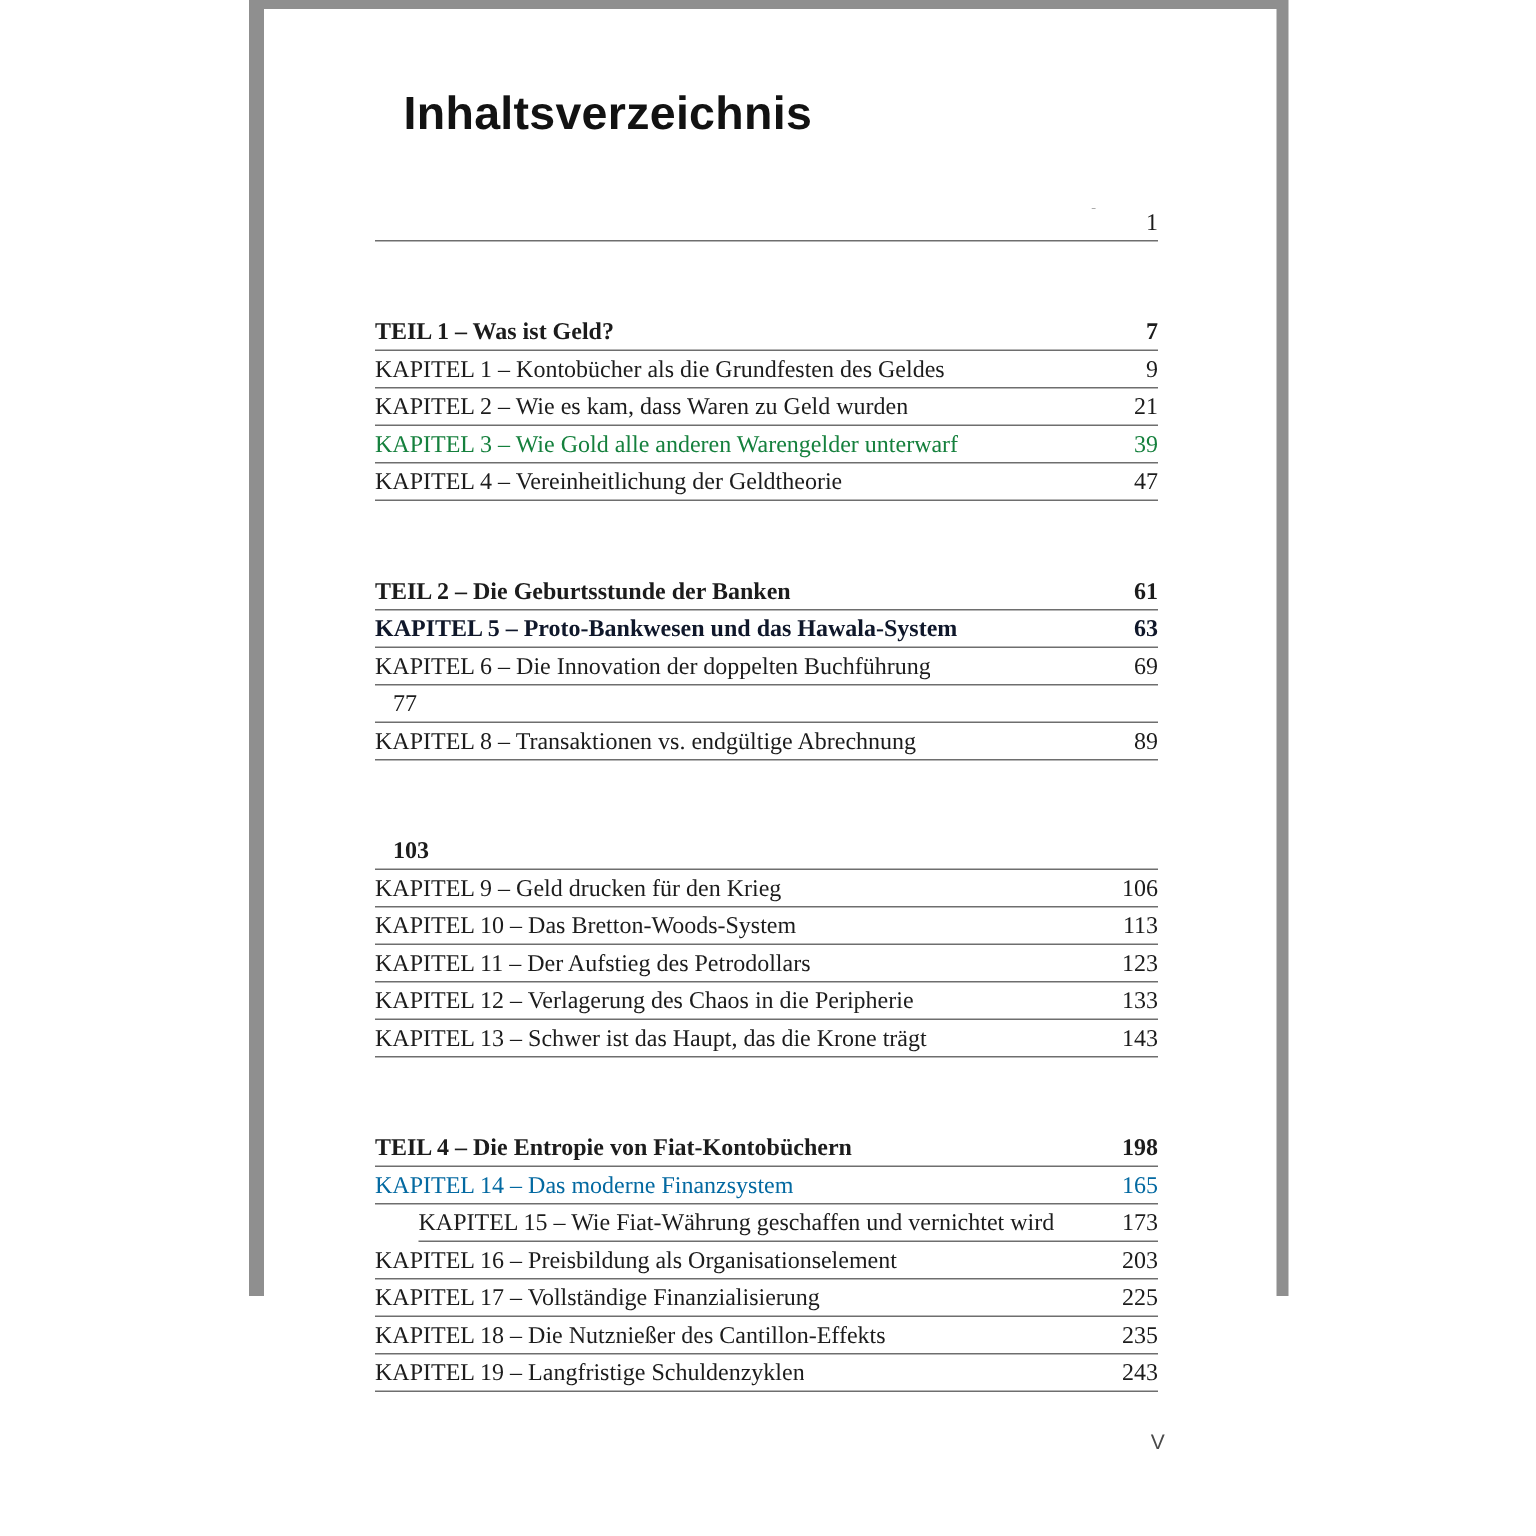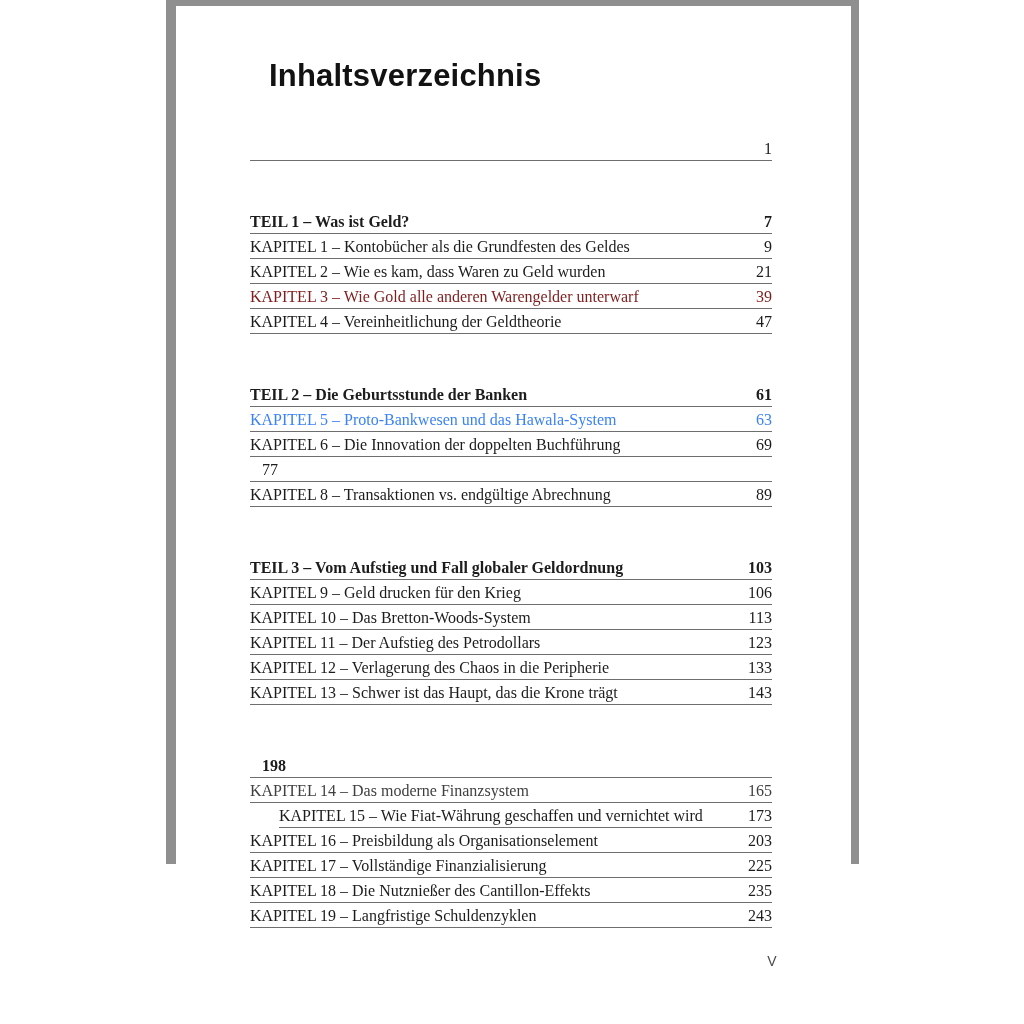--- a/index.html
+++ b/index.html
@@ -92,53 +92,52 @@
               <span class="pageno">7</span>
             </div>
             <div class="row" style="border-bottom-color: rgb(110, 110, 110); color: rgb(28, 28, 28); align-items: flex-end;">
               <span class="label">KAPITEL 1 – Kontobücher als die Grundfesten des Geldes</span>
               <span class="pageno">9</span>
             </div>
             <div class="row" style="border-bottom-color: rgb(110, 110, 110); color: rgb(28, 28, 28); gap: 32px;">
               <span class="label">KAPITEL 2 – Wie es kam, dass Waren zu Geld wurden</span>
               <span class="pageno">21</span>
             </div>
-            <div class="row" style="border-bottom-color: rgb(110, 110, 110); color: #7f1d1d;">
+            <div class="row" style="border-bottom-color: rgb(110, 110, 110); color: #15803d;">
               <span class="label">KAPITEL 3 – Wie Gold alle anderen Warengelder unterwarf</span>
               <span class="pageno">39</span>
             </div>
             <div class="row" style="border-bottom-color: rgb(110, 110, 110); color: rgb(28, 28, 28);">
               <span class="label">KAPITEL 4 – Vereinheitlichung der Geldtheorie</span>
               <span class="pageno">47</span>
             </div>
           </div>
           <div class="section">
             <div class="row heading" style="border-bottom-color: rgb(110, 110, 110); color: rgb(28, 28, 28);">
               <span class="label">TEIL 2 – Die Geburtsstunde der Banken</span>
               <span class="pageno">61</span>
             </div>
-            <div class="row" style="border-bottom-color: rgb(110, 110, 110); color: #3b82f6;">
+            <div class="row" style="border-bottom-color: rgb(110, 110, 110); color: #0f172a; font-weight: bold;">
               <span class="label">KAPITEL 5 – Proto-Bankwesen und das Hawala-System</span>
               <span class="pageno">63</span>
             </div>
             <div class="row" style="border-bottom-color: rgb(110, 110, 110); color: rgb(28, 28, 28); text-align: right;">
               <span class="label">KAPITEL 6 – Die Innovation der doppelten Buchführung</span>
               <span class="pageno">69</span>
             </div>
             <div class="row" style="border-bottom-color: rgb(110, 110, 110); color: rgb(28, 28, 28);">
               <span class="pageno">77</span>
             </div>
             <div class="row" style="border-bottom-color: rgb(110, 110, 110); color: rgb(28, 28, 28);">
               <span class="label">KAPITEL 8 – Transaktionen vs. endgültige Abrechnung</span>
               <span class="pageno">89</span>
             </div>
           </div>
           <div class="section">
             <div class="row heading" style="border-bottom-color: rgb(110, 110, 110); color: rgb(28, 28, 28);">
-              <span class="label">TEIL 3 – Vom Aufstieg und Fall globaler Geldordnung</span>
               <span class="pageno">103</span>
             </div>
             <div class="row" style="border-bottom-color: rgb(110, 110, 110); color: rgb(28, 28, 28);">
               <span class="label">KAPITEL 9 – Geld drucken für den Krieg</span>
               <span class="pageno">106</span>
             </div>
             <div class="row" style="border-bottom-color: rgb(110, 110, 110); color: rgb(28, 28, 28);">
               <span class="label">KAPITEL 10 – Das Bretton-Woods-System</span>
               <span class="pageno">113</span>
             </div>
@@ -150,23 +149,24 @@
               <span class="label">KAPITEL 12 – Verlagerung des Chaos in die Peripherie</span>
               <span class="pageno">133</span>
             </div>
             <div class="row" style="border-bottom-color: rgb(110, 110, 110); color: rgb(28, 28, 28);">
               <span class="label">KAPITEL 13 – Schwer ist das Haupt, das die Krone trägt</span>
               <span class="pageno">143</span>
             </div>
           </div>
           <div class="section">
             <div class="row heading" style="border-bottom-color: rgb(110, 110, 110); color: rgb(28, 28, 28);">
+              <span class="label">TEIL 4 – Die Entropie von Fiat-Kontobüchern</span>
               <span class="pageno">198</span>
             </div>
-            <div class="row" style="border-bottom-color: rgb(110, 110, 110); color: #404040;">
+            <div class="row" style="border-bottom-color: rgb(110, 110, 110); color: #0369a1;">
               <span class="label">KAPITEL 14 – Das moderne Finanzsystem</span>
               <span class="pageno">165</span>
             </div>
             <div class="row" style="border-bottom-color: rgb(110, 110, 110); color: rgb(28, 28, 28); margin-left: 29px;">
               <span class="label">KAPITEL 15 – Wie Fiat-Währung geschaffen und vernichtet wird</span>
               <span class="pageno">173</span>
             </div>
             <div class="row" style="border-bottom-color: rgb(110, 110, 110); color: rgb(28, 28, 28);">
               <span class="label">KAPITEL 16 – Preisbildung als Organisationselement</span>
               <span class="pageno">203</span>

